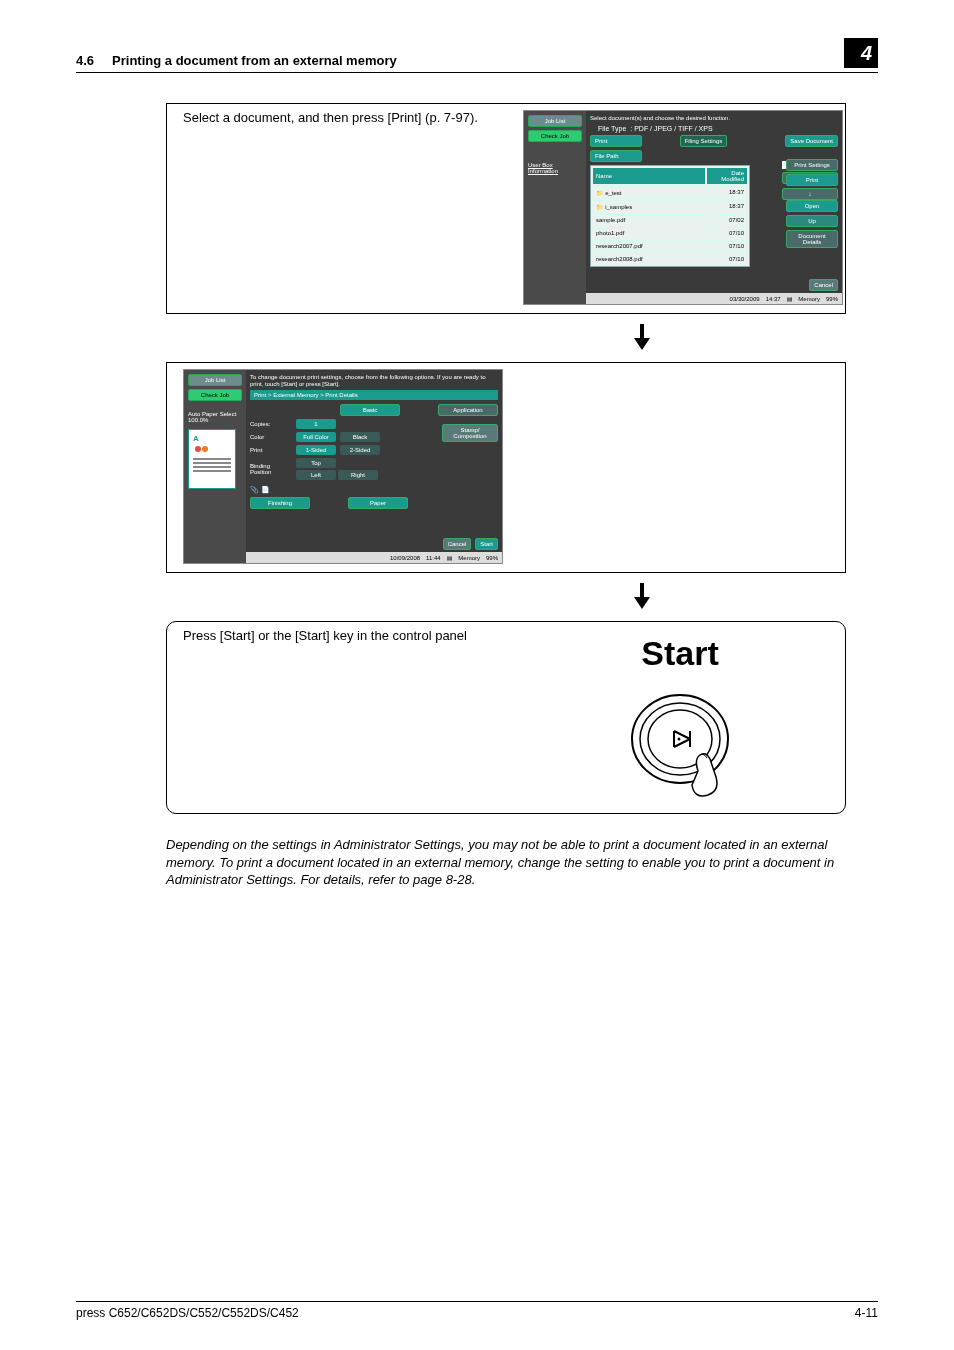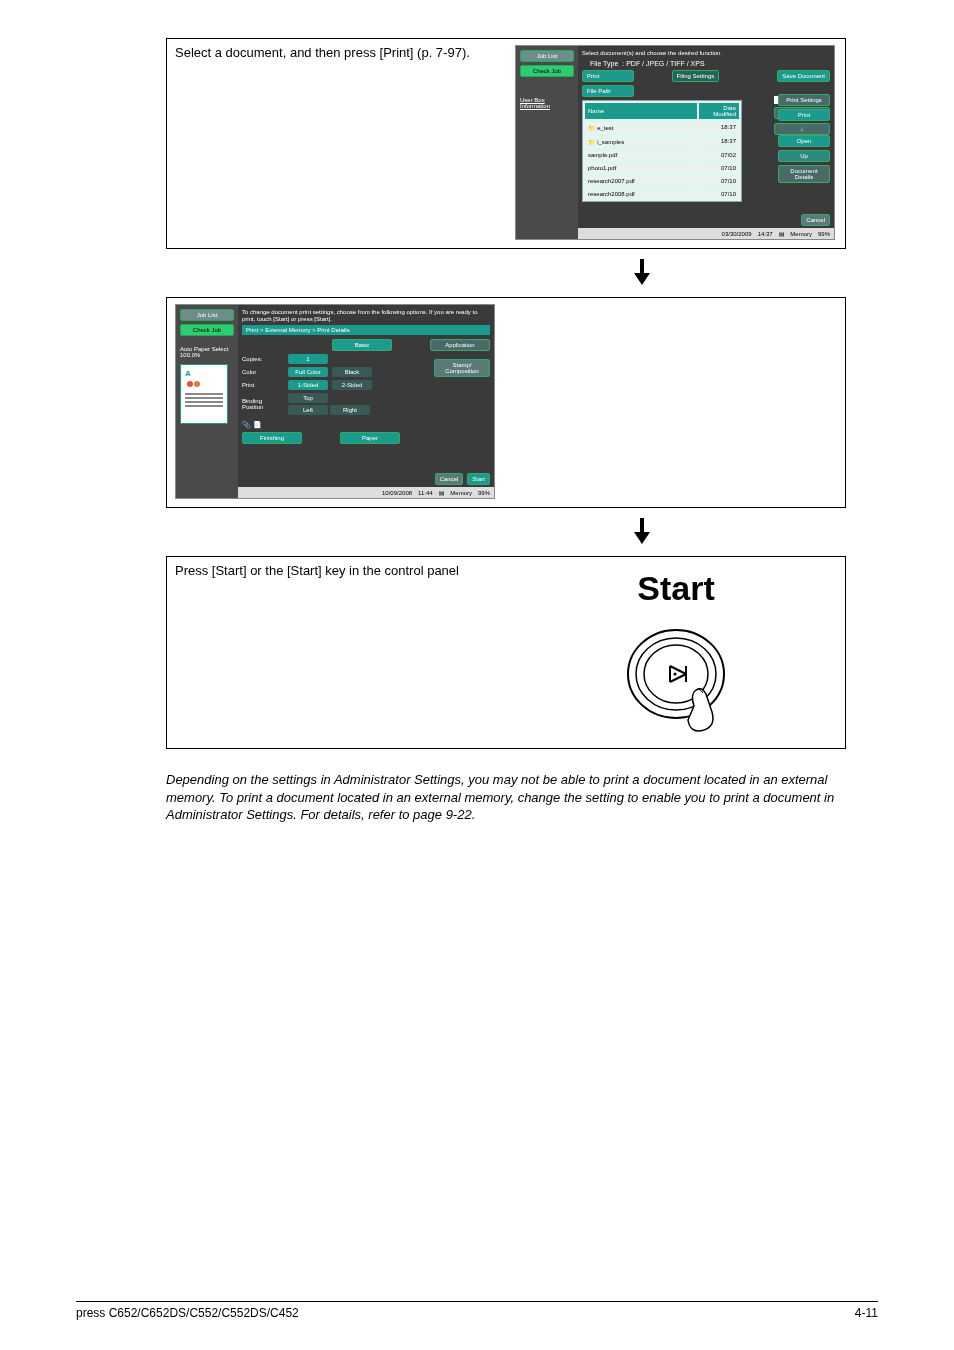--- a/index.html
+++ b/index.html
@@ -5,21 +5,21 @@
   * { box-sizing: border-box; margin: 0; padding: 0; }
   html, body { width: 954px; height: 1350px; background: #fff; font-family: Arial, Helvetica, sans-serif; color: #000; }
   .page { padding: 38px 76px 30px 76px; position: relative; height: 100%; }
 
   .header-row { display: flex; align-items: flex-end; justify-content: space-between; border-bottom: 1px solid #000; padding-bottom: 4px; margin-bottom: 30px; }
   .header-left { display: flex; gap: 18px; font-weight: bold; font-size: 13px; }
   .sec-num {}
   .sec-title {}
   .chapter-badge { width: 34px; height: 30px; background: #000; color: #fff; font-weight: bold; font-size: 20px; text-align: right; padding: 4px 6px 0 0; font-style: italic; }
 
-  .step-box { border: 1px solid #000; margin-left: 90px; width: 680px; padding: 6px 8px 8px 8px; display: flex; gap: 10px; }
+  .step-box { border: 1px solid #000; margin-left: 90px; width: 680px; padding: 6px 8px 8px 16px; display: flex; gap: 10px; }
   .step-text { font-size: 13px; flex: 0 0 330px; }
   .screen { flex: 1 1 auto; }
 
   .arrow-down { text-align: center; margin: 10px 0 8px 330px; }
   .arrow-down svg { width: 20px; height: 26px; }
 
   
   .mfp { background: #3a3a3a; border: 1px solid #888; font-size: 7px; color: #fff; position: relative; width: 320px; }
   .mfp .left-col { position: absolute; left: 0; top: 0; bottom: 0; width: 62px; background: #4a4a4a; padding: 4px; }
   .mfp .tabbtn { background: #6d8c8c; border: 1px solid #2a5; border-radius: 2px; text-align: center; padding: 2px 0; margin-bottom: 3px; font-size: 6px; }
@@ -55,20 +55,27 @@
   .ref-head { display:flex; align-items:center; gap:8px; font-weight:bold; font-size:13px; margin-bottom:4px; }
   .ref-text { font-style: italic; font-size: 13px; line-height: 1.35; }
 
   .page-footer { position: absolute; bottom: 30px; left: 76px; right: 76px; border-top: 1px solid #000; padding-top: 4px; display:flex; justify-content:space-between; font-size: 12px; }
 </style>
 </head>
 <body>
 
 <div class="page">
 
+  <div class="header-row">
+    <div class="header-left">
+      <span class="sec-num">4.6</span>
+      <span class="sec-title">Printing a document from an external memory</span>
+    </div>
+    <div class="chapter-badge">4</div>
+  </div>
 
   <div class="step-box">
     <div class="step-text">Select a document, and then press [Print] (p. 7-97).</div>
     <div class="screen">
       <div class="mfp">
         <div class="left-col">
           <div class="tabbtn">Job List</div>
           <div class="tabbtn sel">Check Job</div>
           <div style="margin-top:20px;font-size:6px;text-decoration:underline;">User Box
 Information</div>
@@ -260,41 +267,41 @@
       </div>
     </div>
   </div>
 
   <div class="arrow-down">
     <svg viewBox="0 0 20 26">
         <path d="M8 0 H12 V14 H18 L10 26 L2 14 H8 Z" fill="#000"></path>
       </svg>
   </div>
 
-  <div class="step-box" style="min-height:190px;">
+  <div class="step-box" style="min-height:190px;border-radius:10px;">
     <div class="step-text">Press [Start] or the [Start] key in the control panel</div>
     <div class="start-graphic">
       <div class="start-label">Start</div>
       <div class="start-btn-wrap">
         <svg width="120" height="120" viewBox="0 0 120 120">
           <ellipse cx="60" cy="58" rx="48" ry="44" fill="none" stroke="#000" stroke-width="2"></ellipse>
           <ellipse cx="60" cy="58" rx="40" ry="36" fill="none" stroke="#000" stroke-width="1.5"></ellipse>
           <ellipse cx="60" cy="58" rx="32" ry="29" fill="none" stroke="#000" stroke-width="1.5"></ellipse>
           <path d="M54 50 L54 66 M54 50 L70 58 L54 66 M70 50 L70 66" fill="none" stroke="#000" stroke-width="2" stroke-linejoin="round"></path>
           <circle cx="59" cy="58" r="1.5" fill="#000"></circle>
 
           <path d="M78 90 Q74 78 80 74 Q86 70 90 78 L96 96 Q100 110 88 114 Q74 118 72 104 Z" fill="#fff" stroke="#000" stroke-width="1.5"></path>
           <path d="M80 74 Q84 72 87 77" fill="none" stroke="#000" stroke-width="1"></path>
         </svg>
       </div>
     </div>
   </div>
 
   <div class="ref-block">
-    <div class="ref-text">Depending on the settings in Administrator Settings, you may not be able to print a document located in an external memory. To print a document located in an external memory, change the setting to enable you to print a document in Administrator Settings. For details, refer to page 9-22.</div>
+    <div class="ref-text">Depending on the settings in Administrator Settings, you may not be able to print a document located in an external memory. To print a document located in an external memory, change the setting to enable you to print a document in Administrator Settings. For details, refer to page 8-28.</div>
   </div>
 
   <div class="page-footer">
     <span>press C652/C652DS/C552/C552DS/C452</span>
     <span>4-11</span>
   </div>
 
 </div>
 
 </body></html>

